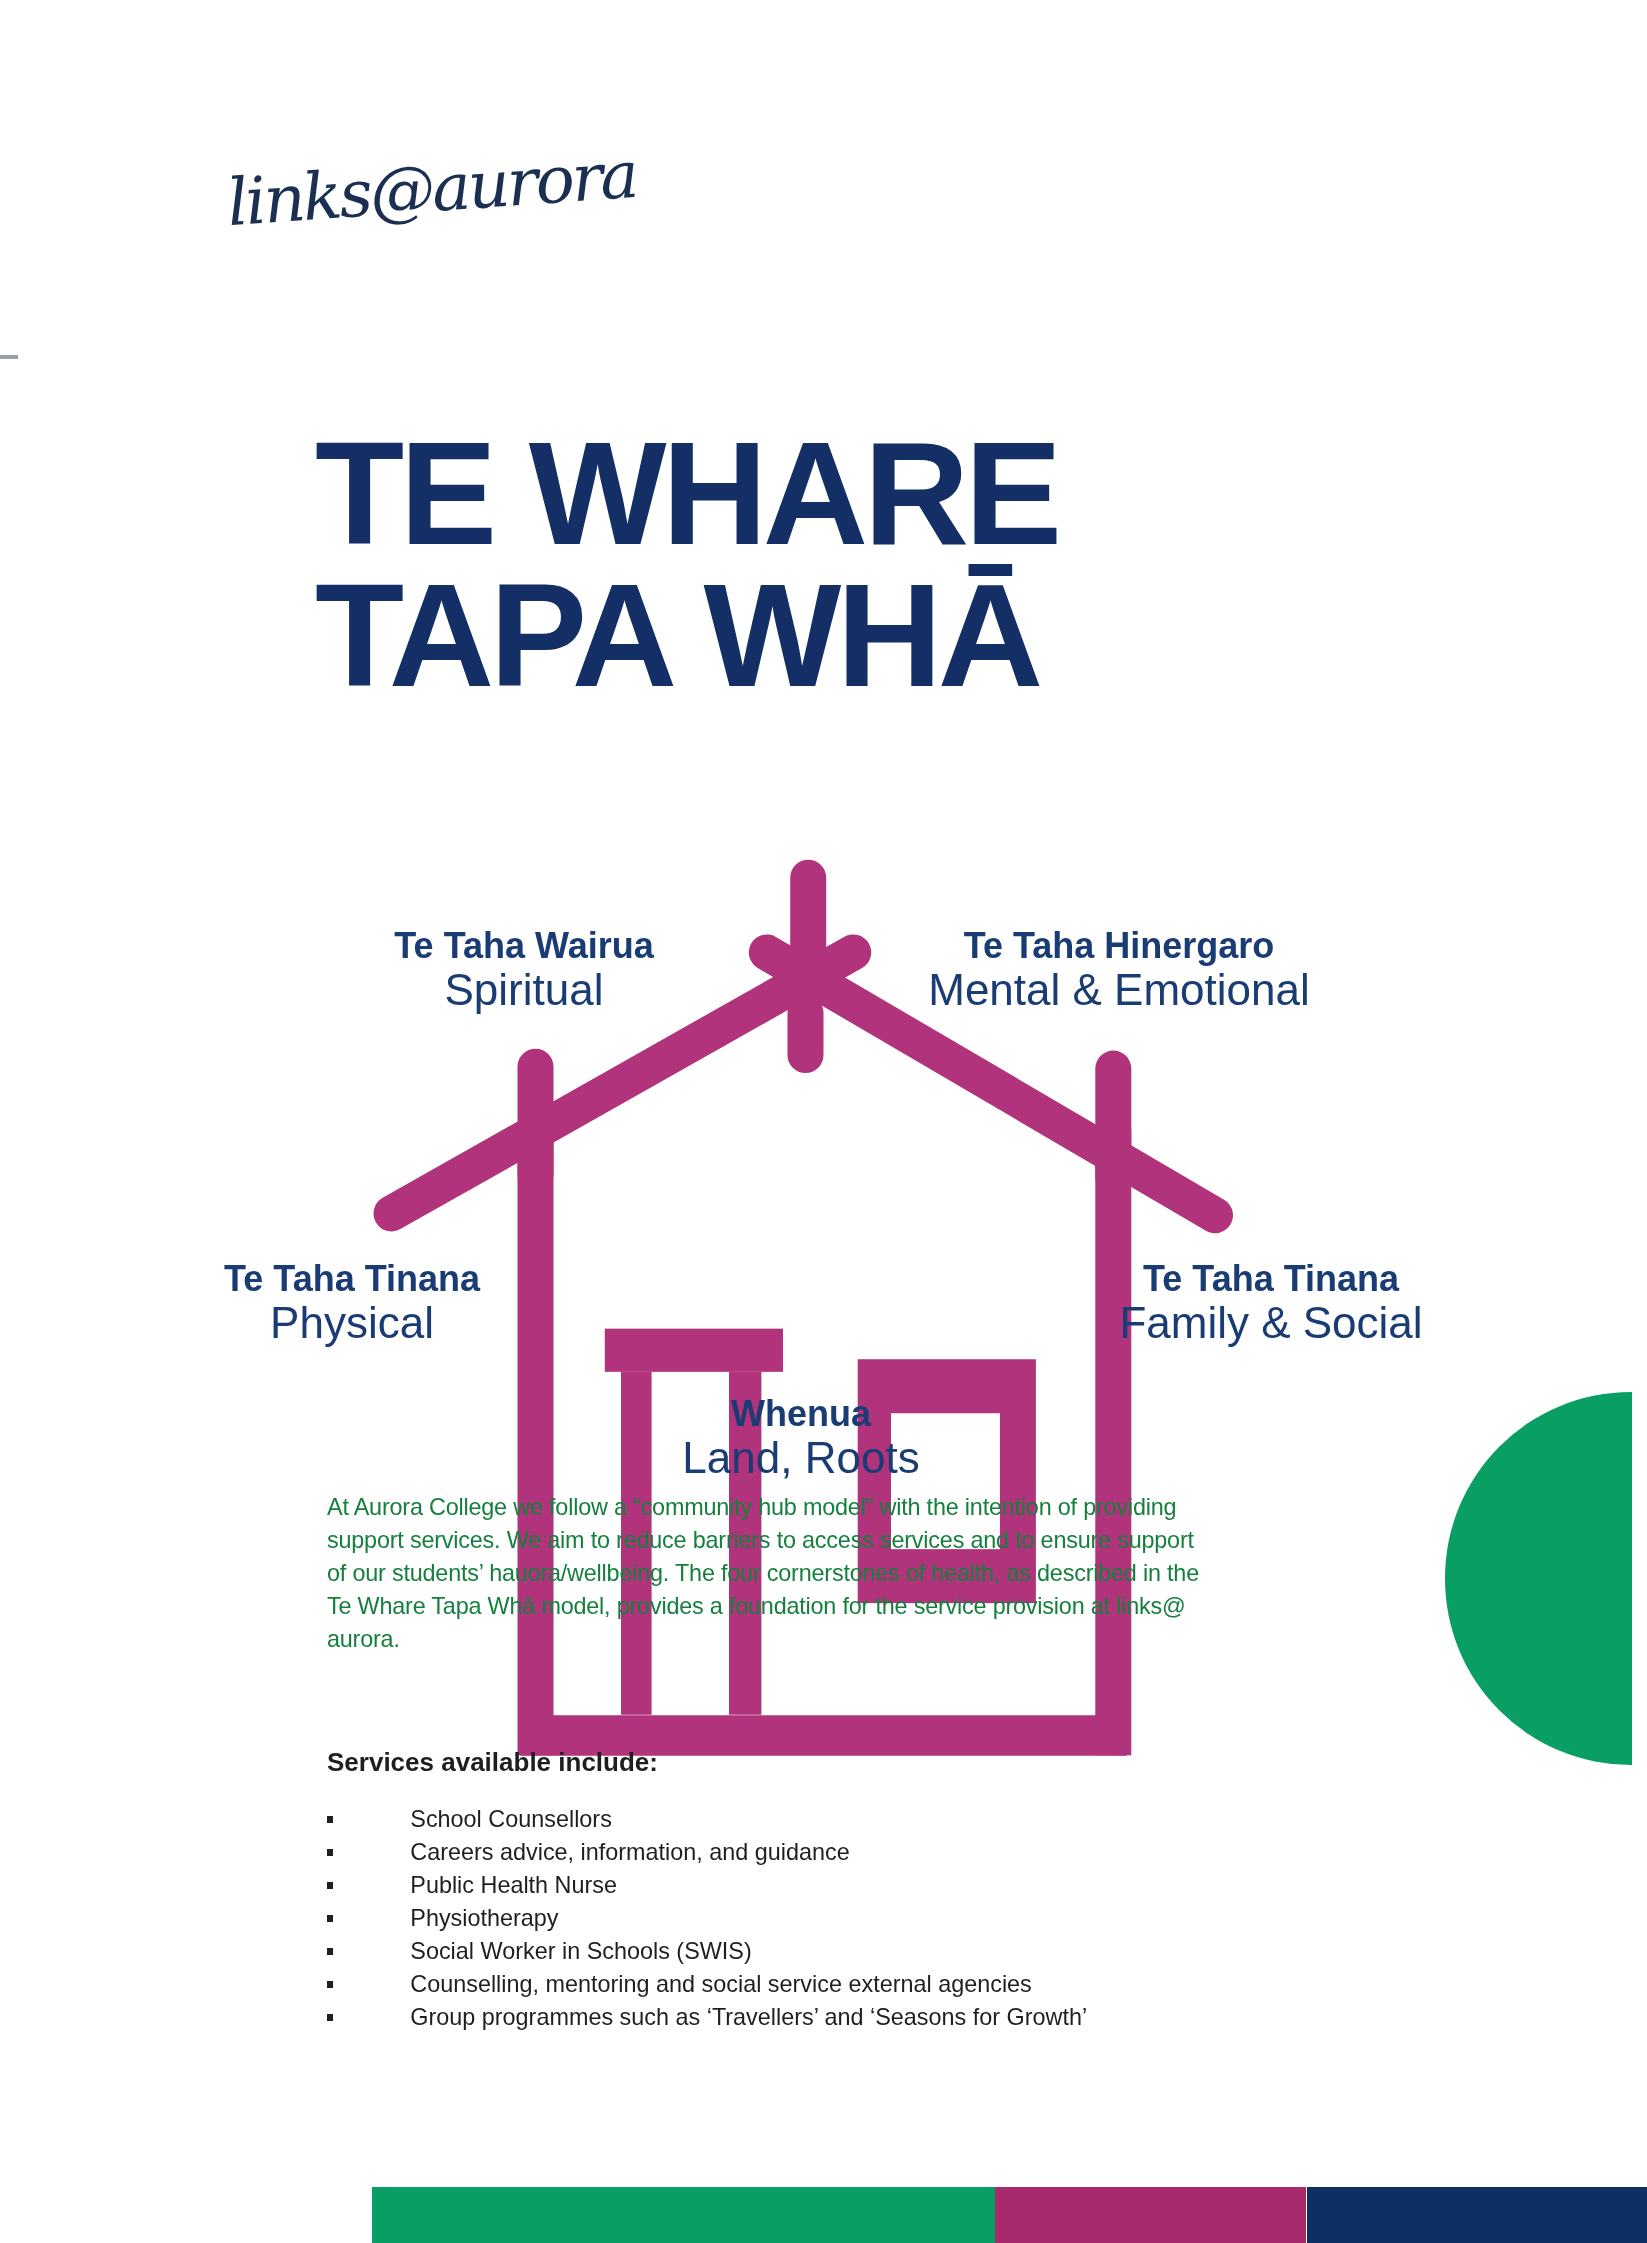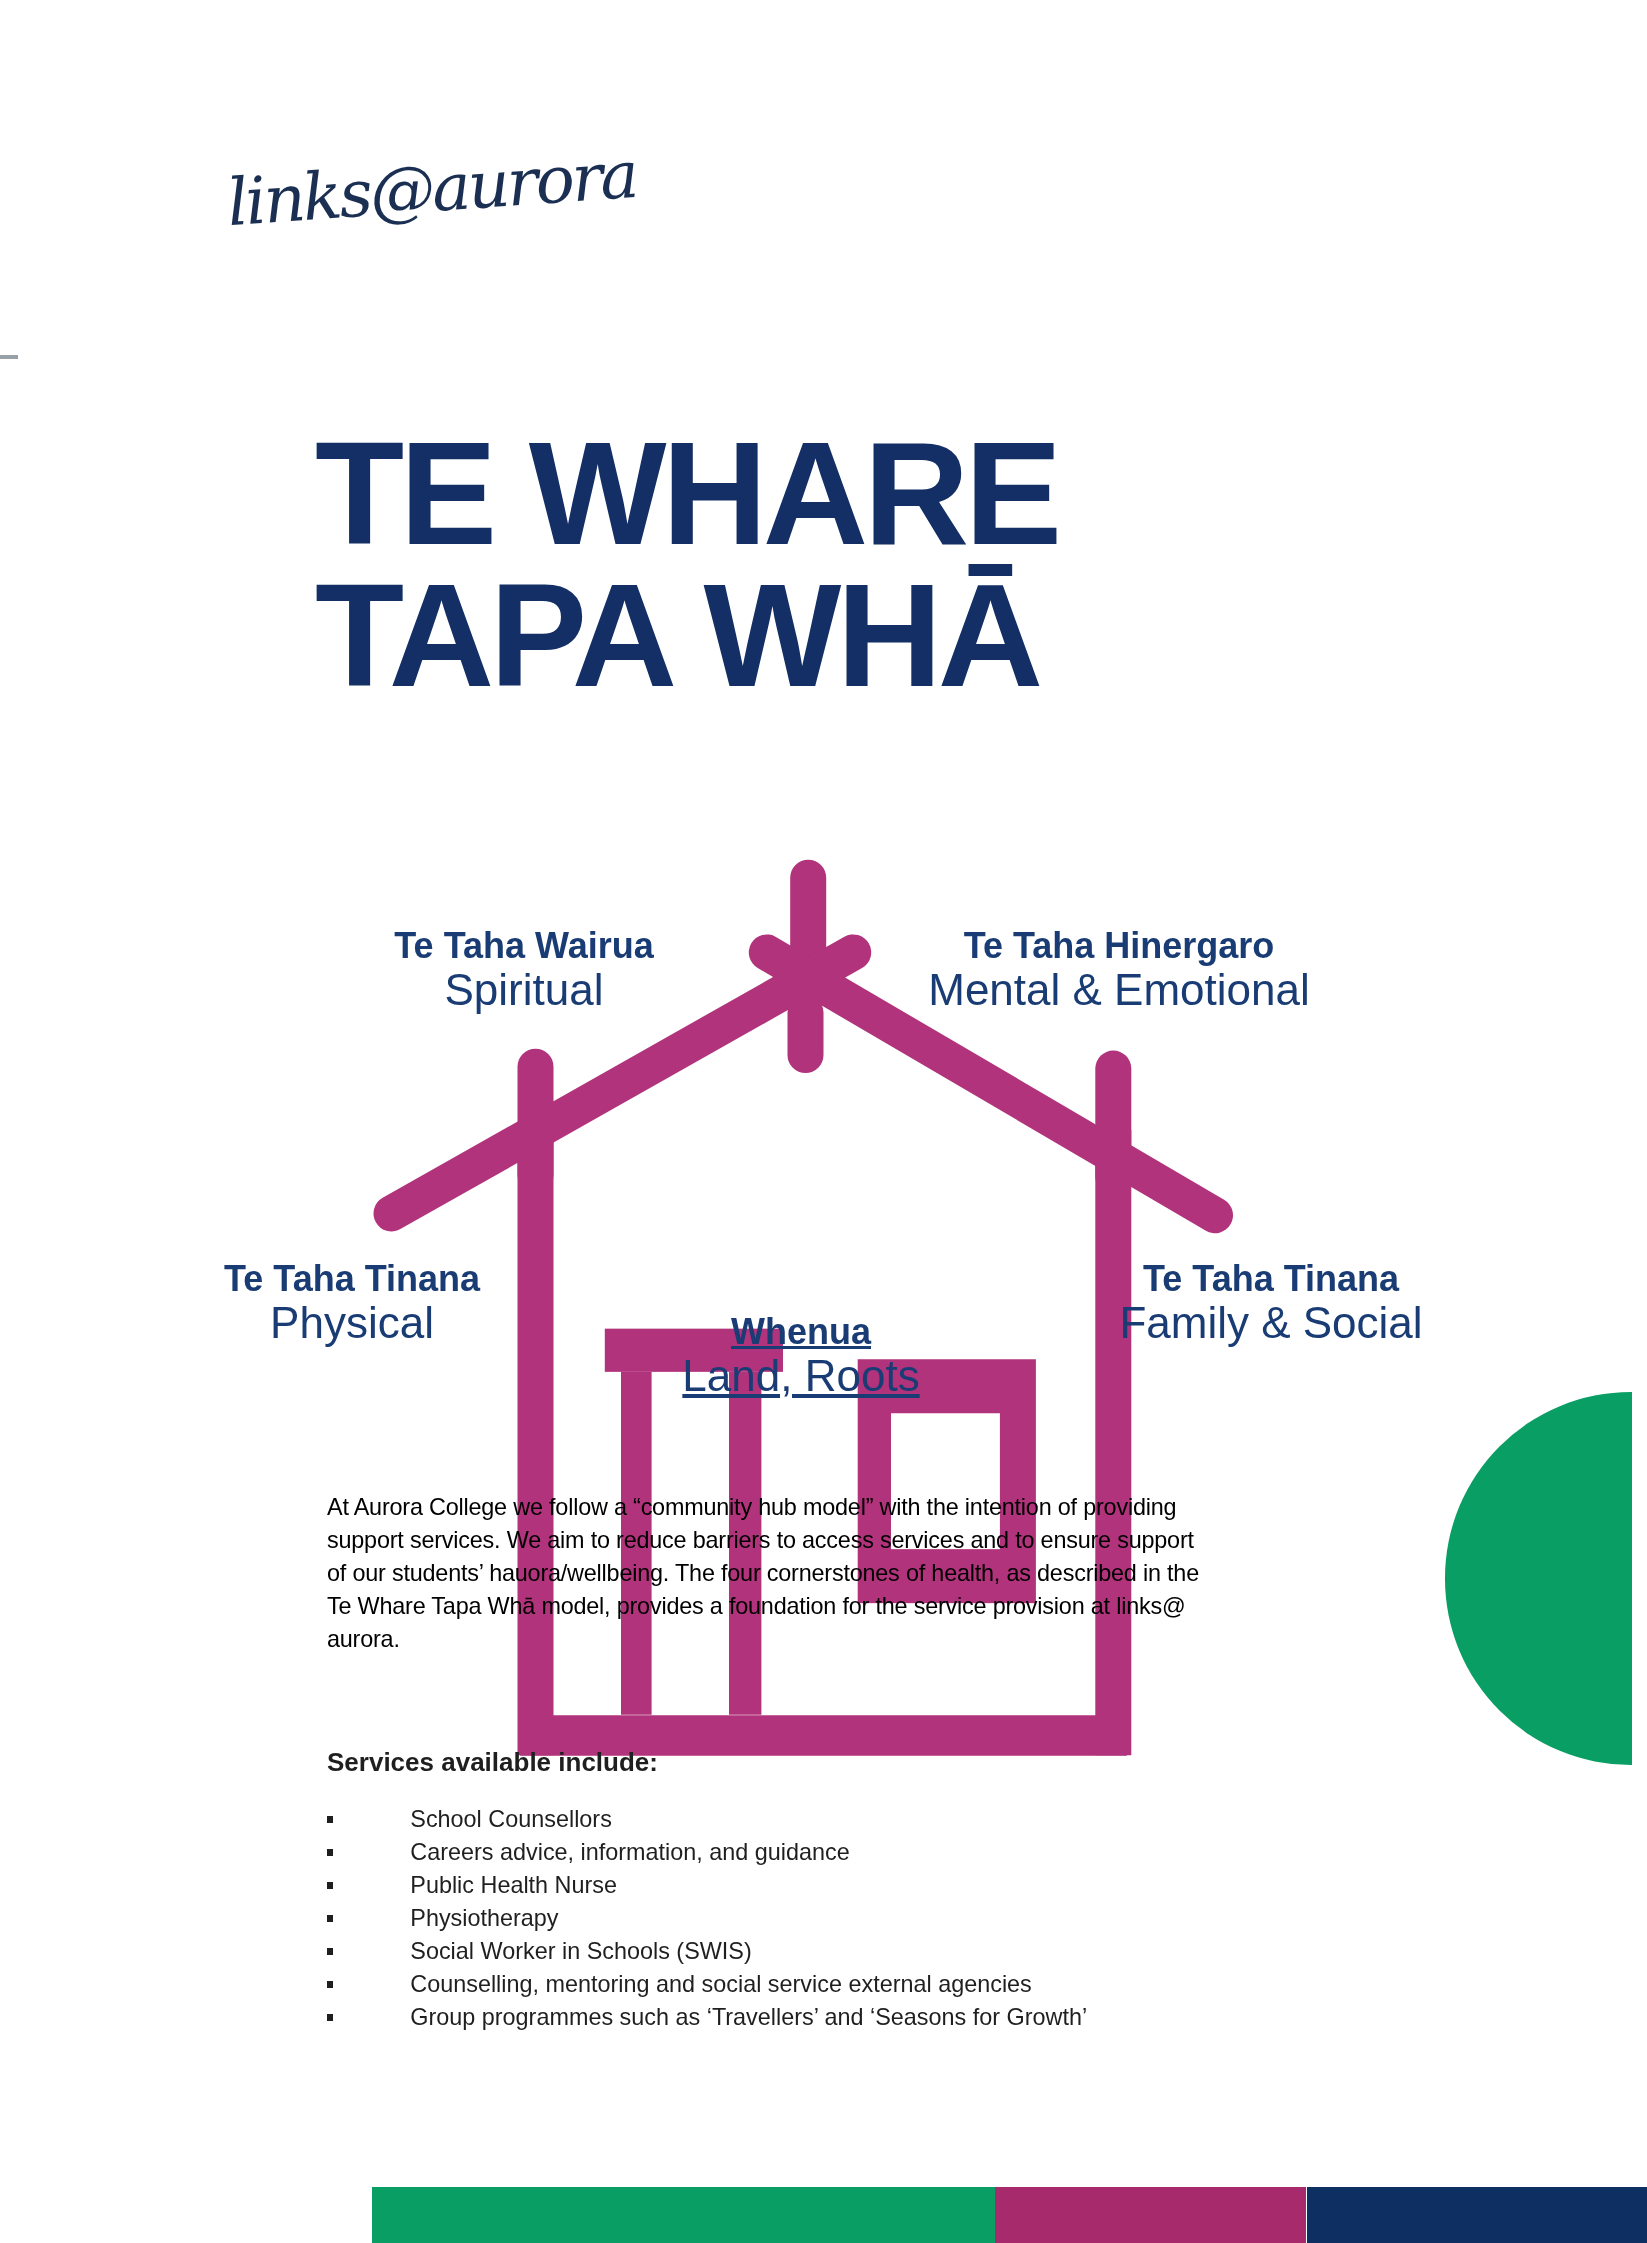--- a/index.html
+++ b/index.html
@@ -25,23 +25,23 @@
 
   .house-svg { position:absolute; left:342px; top:855px; width:918px; height:905px; }
 
   .label { position:absolute; transform:translateX(-50%); text-align:center; color:#1a3c74; white-space:nowrap; }
   .label .maori   { font-weight:bold; font-size:36px; line-height:47px; }
   .label .english { font-size:44px; line-height:41px; }
   .label-top-left     { left:524px;  top:922px; }
   .label-top-right    { left:1119px; top:922px; }
   .label-mid-left     { left:352px;  top:1255px; }
   .label-mid-right    { left:1271px; top:1255px; }
-  .label-bottom-center{ left:801px;  top:1308px;text-decoration:underline; }
+  .label-bottom-center{ left:801px;  top:1390px; }
 
-  .para { position:absolute; left:327px; top:1491px; color:#000000; }
+  .para { position:absolute; left:327px; top:1491px; color:#15803d; }
   .para .pline { font-size:23.4px; line-height:33px; letter-spacing:-0.2px; white-space:nowrap; }
 
   .services-heading {
     position:absolute; left:327px; top:1747px;
     font-size:26px; font-weight:bold; color:#1f1f1f; white-space:nowrap;
   }
   .services-list { position:absolute; left:327px; top:1803px; }
   .service-item { display:flex; align-items:center; height:33px; }
   .service-bullet { width:6.3px; height:6.3px; background:#1f1f1f; margin-right:77px; flex:none; }
   .service-text { font-size:23.4px; color:#1f1f1f; white-space:nowrap; }

